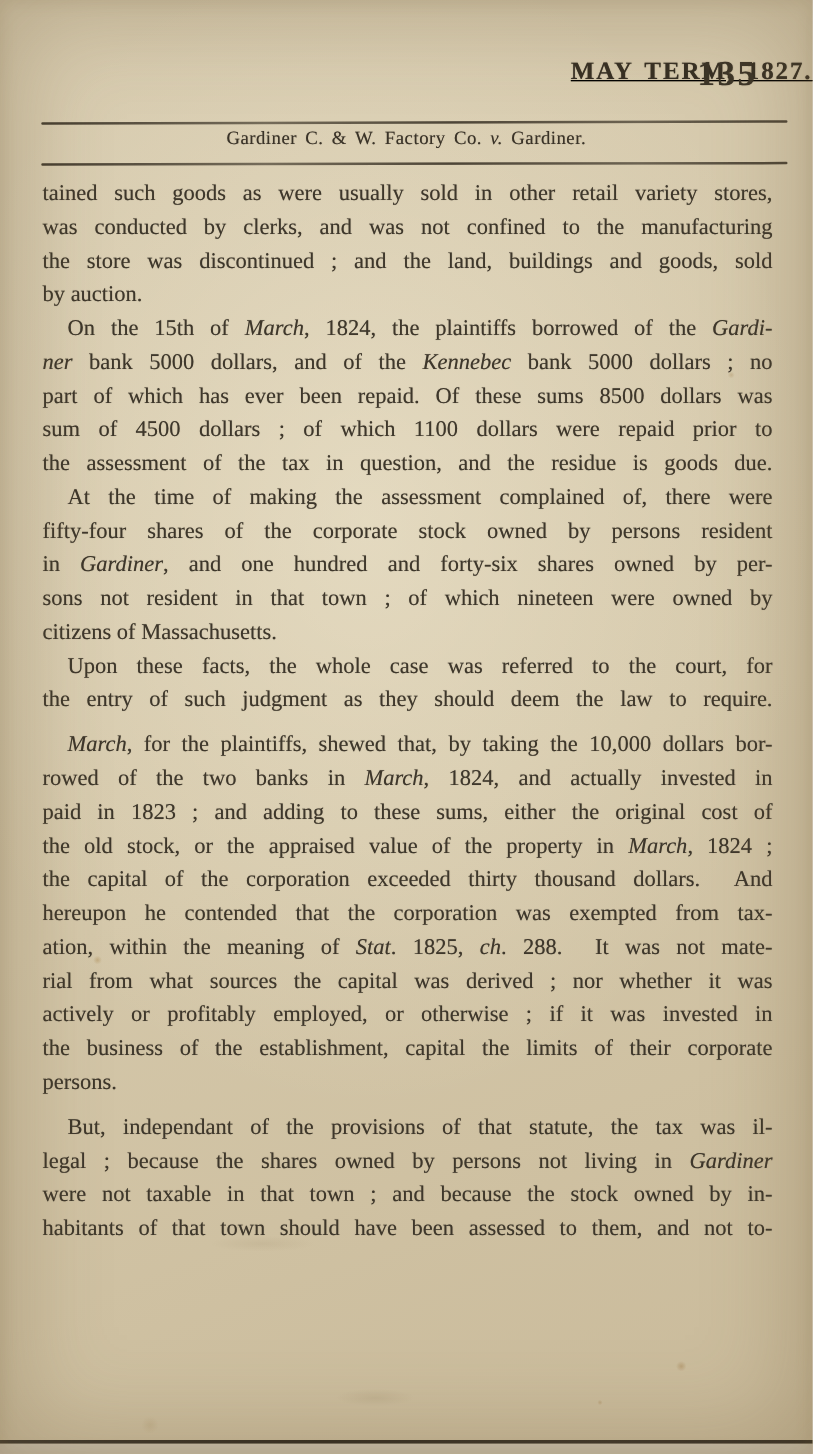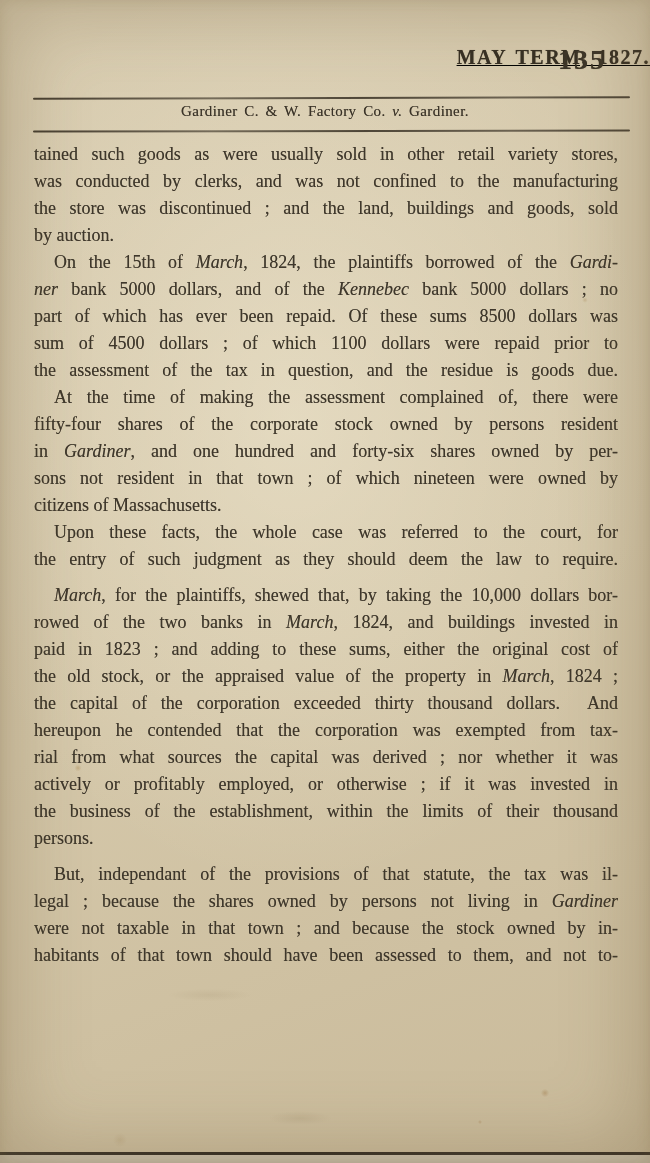--- a/index.html
+++ b/index.html
@@ -101,28 +101,29 @@
         <div class="line"><span>in </span><span class="it">Gardiner</span><span>, and one hundred and forty-six shares owned by per-</span></div>
         <div class="line"><span>sons not resident in that town&nbsp;; of which nineteen were owned by</span></div>
         <div class="line last"><span>citizens of Massachusetts.</span></div>
       </div>
       <div class="para indent">
         <div class="line"><span>Upon these facts, the whole case was referred to the court, for</span></div>
         <div class="line"><span>the entry of such judgment as they should deem the law to require.</span></div>
       </div>
       <div class="para indent spaced">
         <div class="line"><span class="it">March</span><span>, for the plaintiffs, shewed that, by taking the 10,000 dollars bor-</span></div>
-        <div class="line"><span>rowed of the two banks in </span><span class="it">March</span><span>, 1824, and buildings invested in</span></div>
+        <div class="line"><span>rowed of the two banks in </span><span class="it">March</span><span>, 1824, and actually invested in</span></div>
         <div class="line"><span>paid in 1823&nbsp;; and adding to these sums, either the original cost of</span></div>
         <div class="line"><span>the old stock, or the appraised value of the property in </span><span class="it">March</span><span>, 1824&nbsp;;</span></div>
         <div class="line"><span>the capital of the corporation exceeded thirty thousand dollars.&nbsp; And</span></div>
         <div class="line"><span>hereupon he contended that the corporation was exempted from tax-</span></div>
+        <div class="line"><span>ation, within the meaning of </span><span class="it">Stat</span><span>. 1825, </span><span class="it">ch</span><span>. 288.&nbsp; It was not mate-</span></div>
         <div class="line"><span>rial from what sources the capital was derived&nbsp;; nor whether it was</span></div>
         <div class="line"><span>actively or profitably employed, or otherwise&nbsp;; if it was invested in</span></div>
-        <div class="line"><span>the business of the establishment, within the limits of their thousand</span></div>
+        <div class="line"><span>the business of the establishment, capital the limits of their corporate</span></div>
         <div class="line last"><span>persons.</span></div>
       </div>
       <div class="para indent spaced">
         <div class="line"><span>But, independant of the provisions of that statute, the tax was il-</span></div>
         <div class="line"><span>legal&nbsp;; because the shares owned by persons not living in </span><span class="it">Gardiner</span></div>
         <div class="line"><span>were not taxable in that town&nbsp;; and because the stock owned by in-</span></div>
         <div class="line"><span>habitants of that town should have been assessed to them, and not to-</span></div>
       </div>
     </div>
   <div class="scan-edge"></div>

